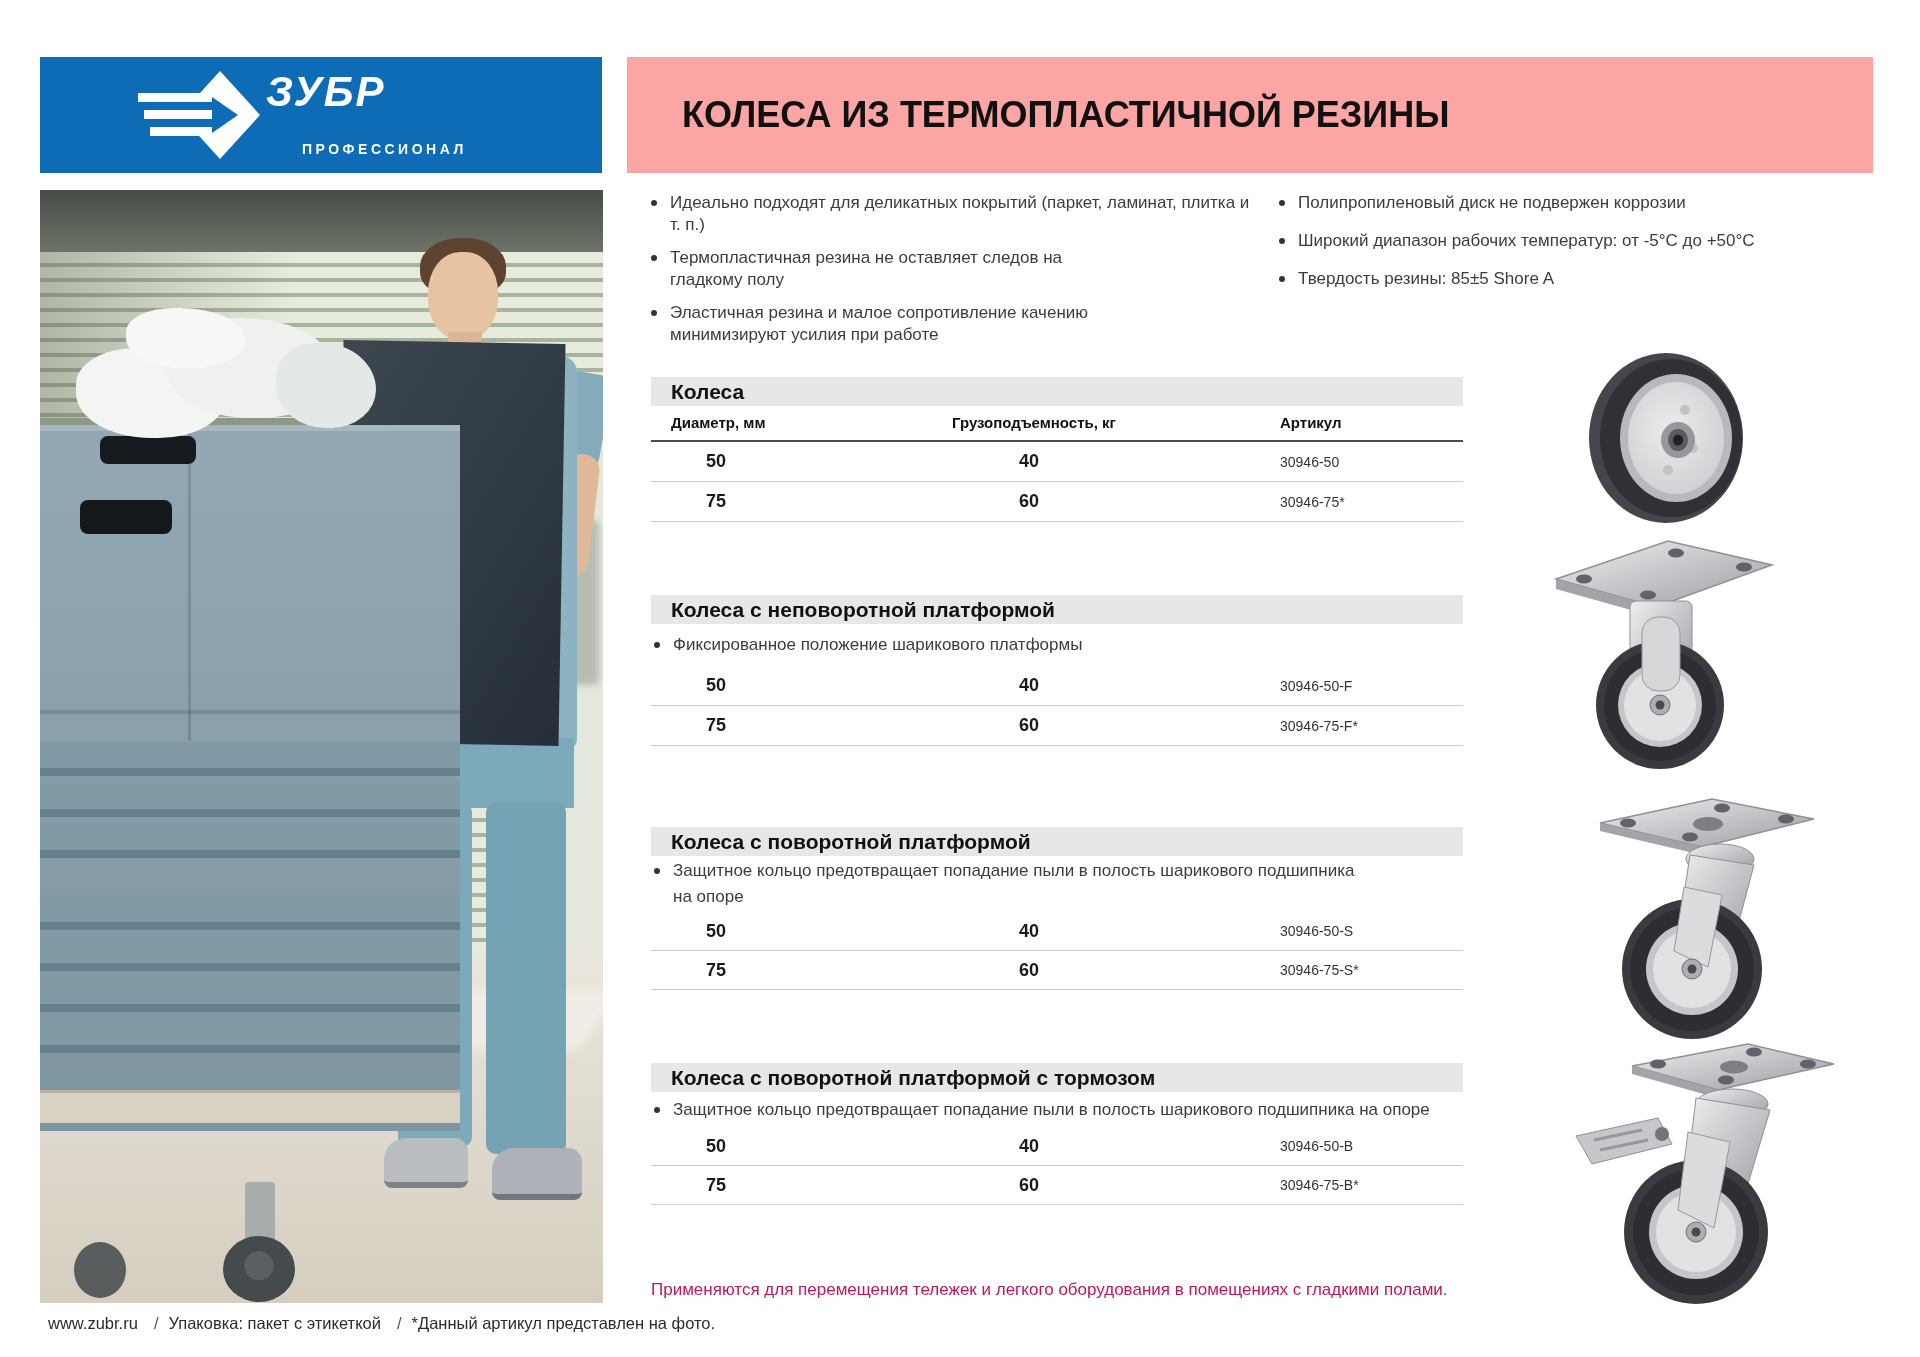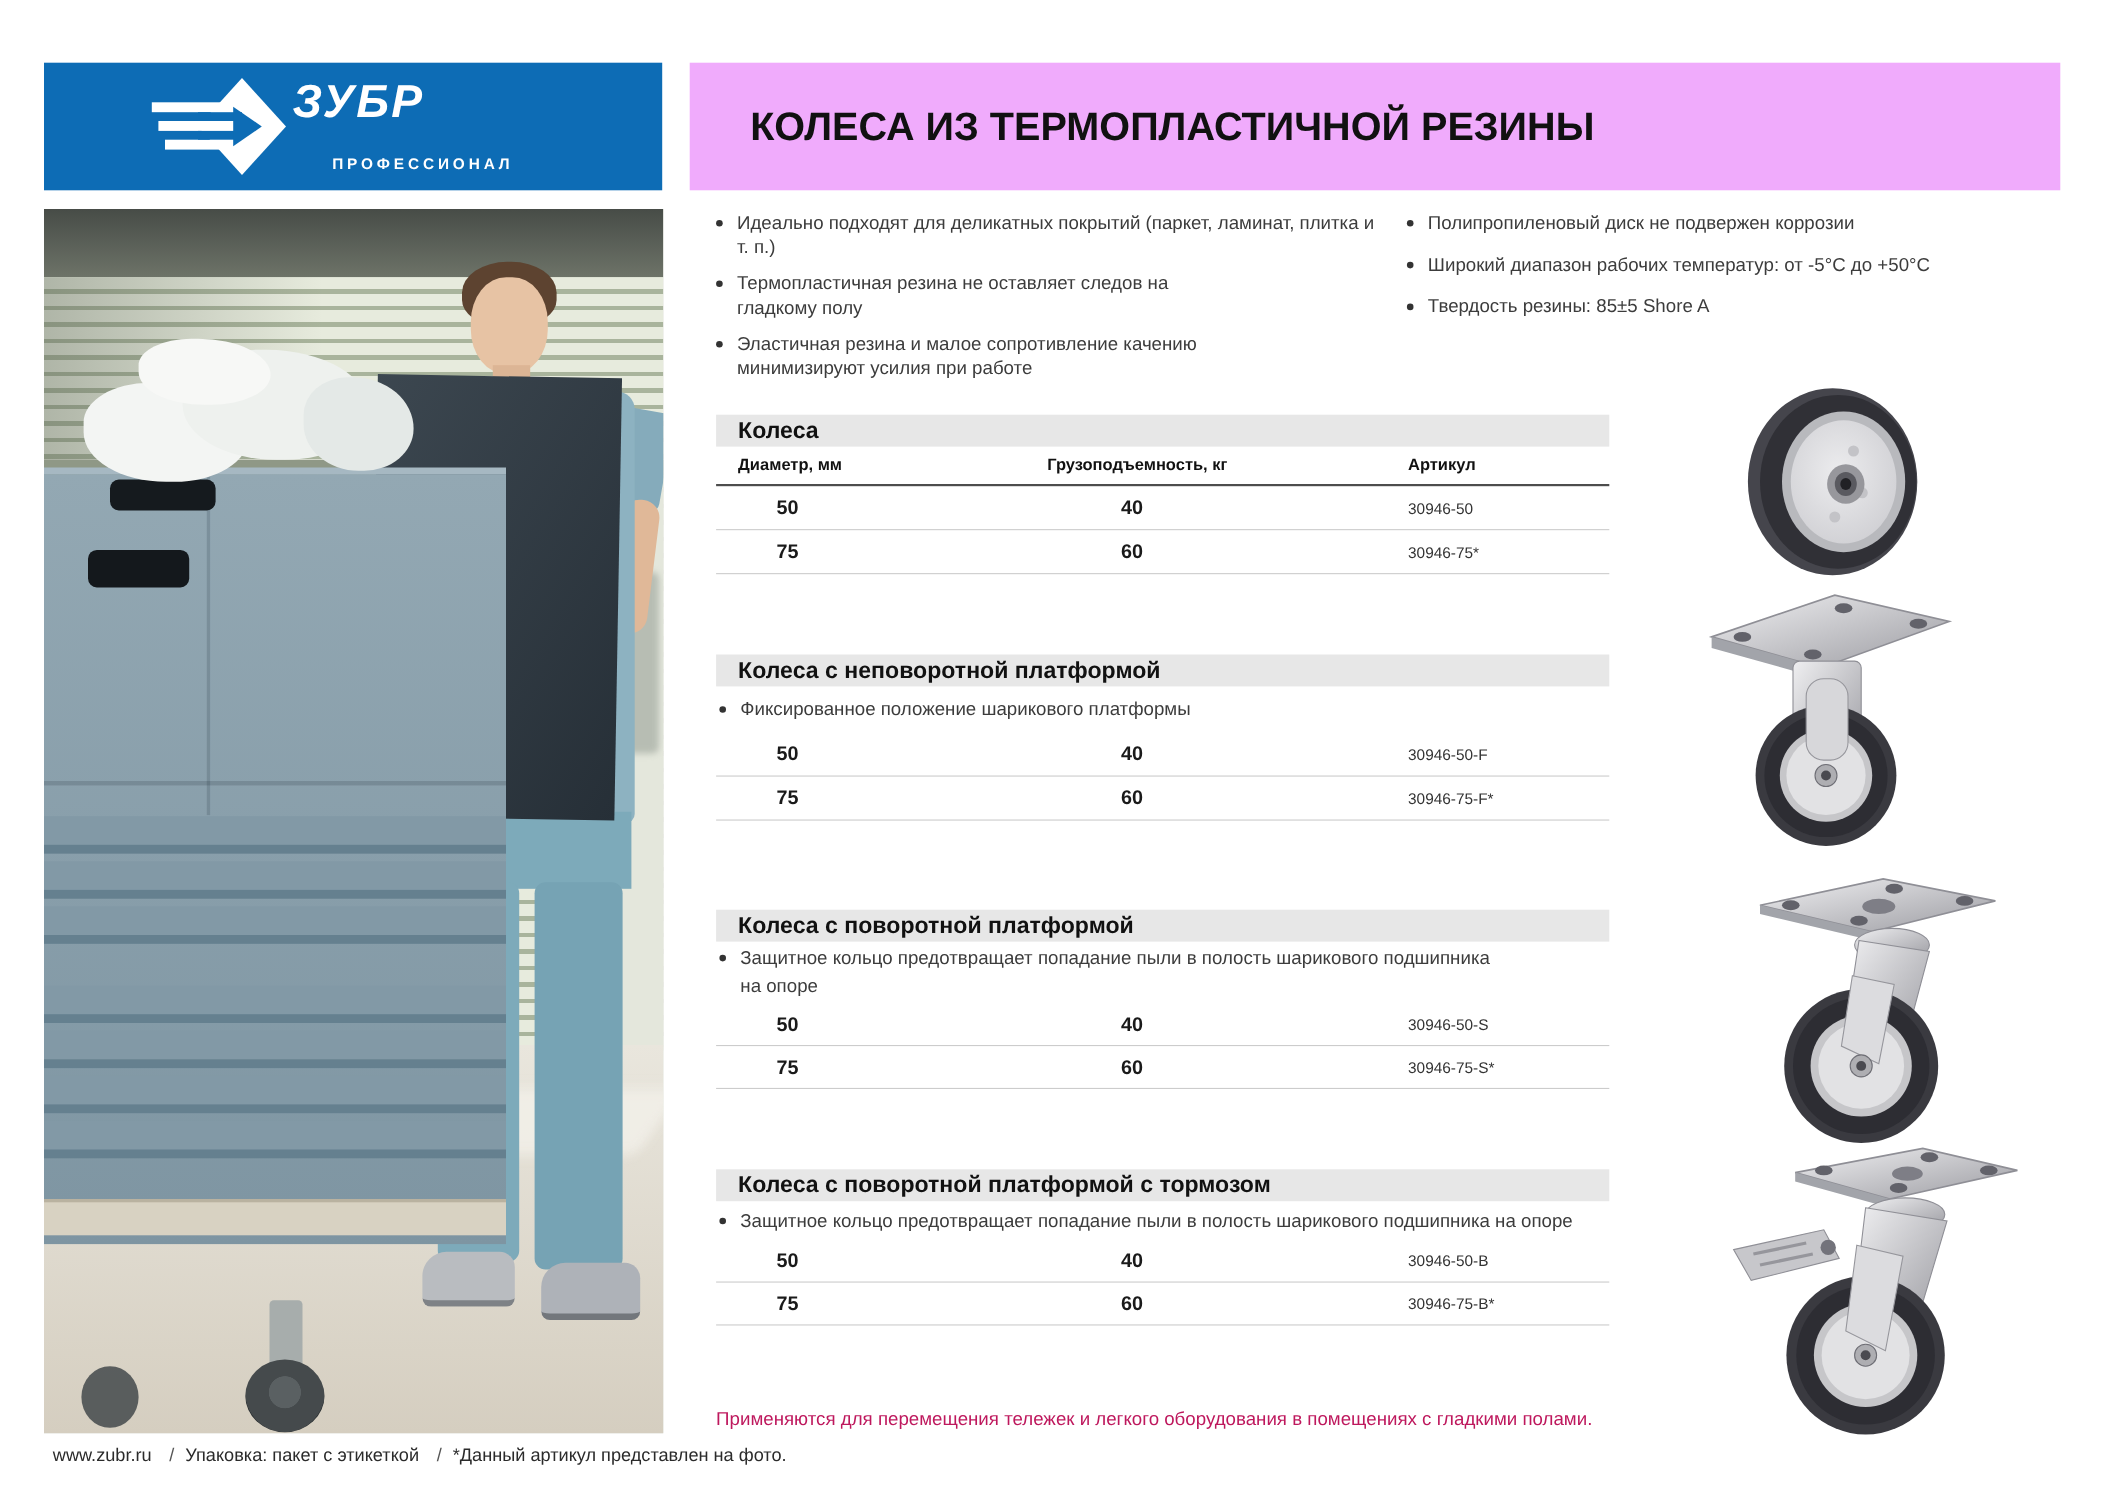--- a/index.html
+++ b/index.html
@@ -6,21 +6,21 @@
   .page{position:relative;width:1920px;height:1357px;background:#ffffff;overflow:hidden;
         font-family:"Liberation Sans","DejaVu Sans",sans-serif;color:#1a1a1a;}
 
   
   .logo-block{position:absolute;left:40px;top:57px;width:562px;height:116px;background:#0d6cb5;}
   .logo-icon{position:absolute;left:96px;top:10px;}
   .logo-name{position:absolute;left:226px;top:14px;font-size:42px;font-weight:bold;font-style:italic;
              color:#ffffff;letter-spacing:2px;line-height:1;}
   .logo-tagline{position:absolute;left:262px;top:84px;font-size:14px;font-weight:bold;color:#ffffff;
                 letter-spacing:3.5px;}
-  .banner{position:absolute;left:627px;top:57px;width:1246px;height:116px;background:#f0abfc;
+  .banner{position:absolute;left:627px;top:57px;width:1246px;height:116px;background:#fca5a5;
           display:flex;align-items:center;}
   .banner h1{margin:0 0 0 55px;font-size:36px;font-weight:bold;color:#111111;letter-spacing:0;}
 
   
   .photo{position:absolute;left:40px;top:190px;width:563px;height:1113px;overflow:hidden;background:#cfd5c5;}
   .ph{position:absolute;}
   .ph-topband{left:0;top:0;width:563px;height:62px;background:linear-gradient(180deg,#474c47,#6d7368);}
   .ph-blinds{left:0;top:62px;width:563px;height:700px;
       background:repeating-linear-gradient(180deg,#e7ebdd 0 11px,#a9b49c 11px 15px);}
   .ph-blind-shade{left:0;top:62px;width:563px;height:700px;

